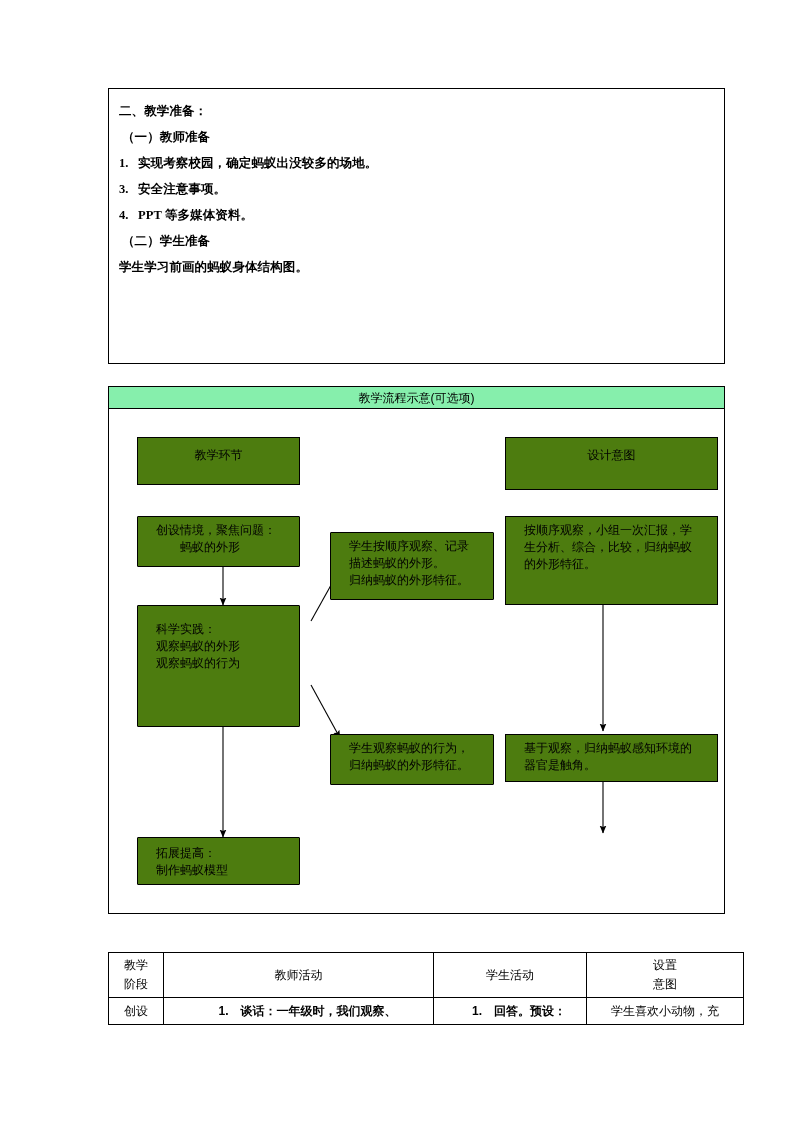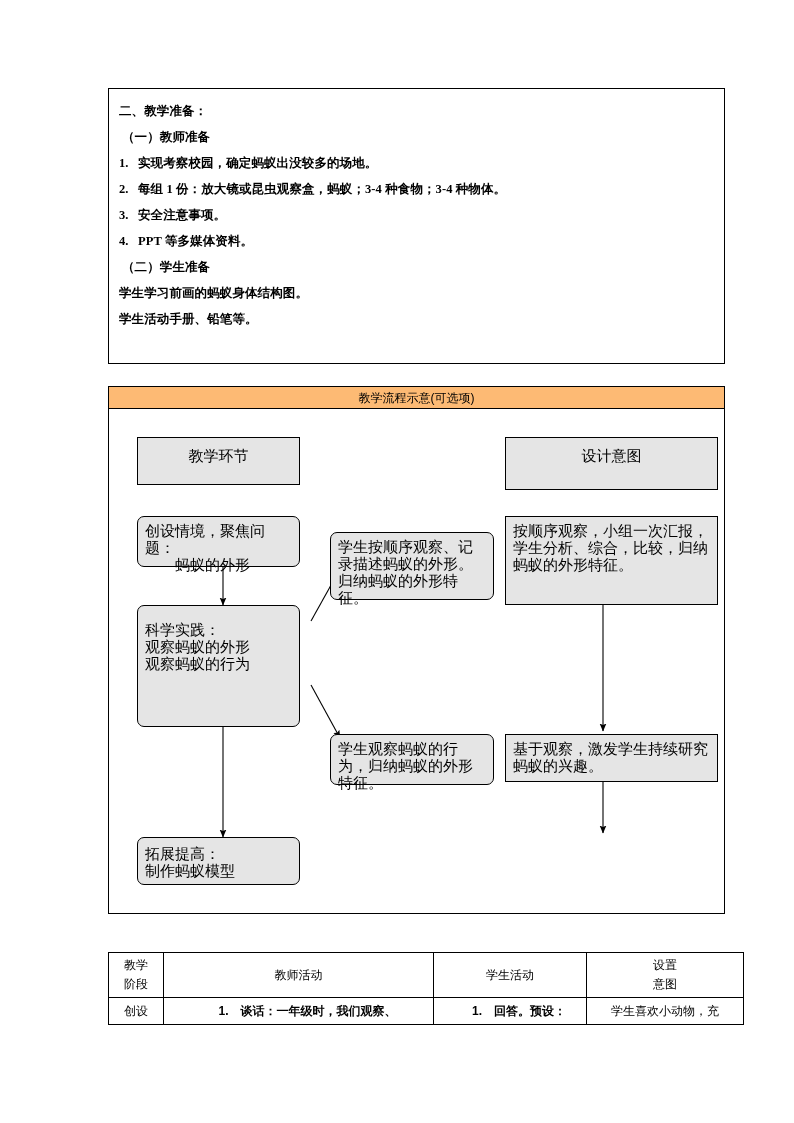--- a/index.html
+++ b/index.html
@@ -57,49 +57,49 @@
     width: 617px;
     height: 528px;
     border: 1px solid #000000;
     box-sizing: border-box;
   }
   .flow-head {
     position: absolute;
     left: 0; top: 0;
     width: 100%;
     height: 22px;
-    background: #fdba74;
+    background: #86efac;
     border-bottom: 1px solid #000000;
     box-sizing: border-box;
     text-align: center;
     font-size: 12px;
     line-height: 22px;
     font-family: "Liberation Sans", sans-serif;
   }
   .flow-canvas {
     position: absolute;
     left: 0;
     top: 22px;
     width: 615px;
     height: 504px;
   }
 
   .fbox {
     position: absolute;
     border: 1px solid #000000;
     box-sizing: border-box;
-    background: #e5e5e5;
+    background: #4d7c0f;
     font-family: "Liberation Sans", sans-serif;
-    font-size: 15px;
+    font-size: 12px;
     line-height: 17px;
-    padding: 5px 7px;
+    padding: 5px 18px;
     white-space: pre-line;
     z-index: 2;
   }
-  .fbox.round { border-radius: 7px; }
+  .fbox.round { border-radius: 1px; }
   .fbox.centertop {
     text-align: center;
     padding-top: 9px;
   }
 
   .arrow-svg {
     position: absolute;
     left: 0; top: 0;
     width: 615px;
     height: 504px;
@@ -145,27 +145,25 @@
 </head>
 <body>
 
 <div class="page">
 
   <div class="prep-box">
     <div class="prep-line bold">二、教学准备：</div>
     <div class="prep-line bold indent1">（一）教师准备</div>
 
     <div class="prep-line num"><span class="numlab">1.</span><span class="bold" style="font-weight:bold">实现考察校园，确定蚂蚁出没较多的场地。</span></div>
-    <div class="prep-line num"><span class="numlab">2.</span><span style="font-weight:bold">每组 1 份：放大镜或昆虫观察盒，蚂蚁；3-4 种食物；3-4 种物体。</span></div>
     <div class="prep-line num"><span class="numlab">3.</span><span style="font-weight:bold">安全注意事项。</span></div>
     <div class="prep-line num"><span class="numlab">4.</span><span style="font-weight:bold">PPT 等多媒体资料。</span></div>
 
     <div class="prep-line bold indent1">（二）学生准备</div>
     <div class="prep-line bold">学生学习前画的蚂蚁身体结构图。</div>
-    <div class="prep-line bold">学生活动手册、铅笔等。</div>
   </div>
 
   <div class="flow-wrap">
     <div class="flow-head">教学流程示意(可选项)</div>
 
     <div class="flow-canvas">
 
       <svg class="arrow-svg" viewBox="0 0 615 504" preserveAspectRatio="none">
         <defs>
           <marker id="ah" markerWidth="9" markerHeight="9" refX="7.5" refY="4" orient="auto" markerUnits="userSpaceOnUse">
@@ -199,21 +197,21 @@
       <div class="fbox round" style="left:28px; top:428px; width:163px; height:48px; padding-top:7px;">拓展提高：
 制作蚂蚁模型</div>
 
       <div class="fbox round" style="left:221px; top:123px; width:164px; height:68px;">学生按顺序观察、记录描述蚂蚁的外形。
 归纳蚂蚁的外形特征。</div>
 
       <div class="fbox round" style="left:221px; top:325px; width:164px; height:51px;">学生观察蚂蚁的行为，归纳蚂蚁的外形特征。</div>
 
       <div class="fbox" style="left:396px; top:107px; width:213px; height:89px;">按顺序观察，小组一次汇报，学生分析、综合，比较，归纳蚂蚁的外形特征。</div>
 
-      <div class="fbox" style="left:396px; top:325px; width:213px; height:48px;">基于观察，激发学生持续研究蚂蚁的兴趣。</div>
+      <div class="fbox" style="left:396px; top:325px; width:213px; height:48px;">基于观察，归纳蚂蚁感知环境的器官是触角。</div>
 
 
     </div>
   </div>
 
   <table class="btable">
     <tbody>
         <tr class="header">
       <td class="col-a"><span style="white-space:pre-line">教学
 阶段</span></td>

